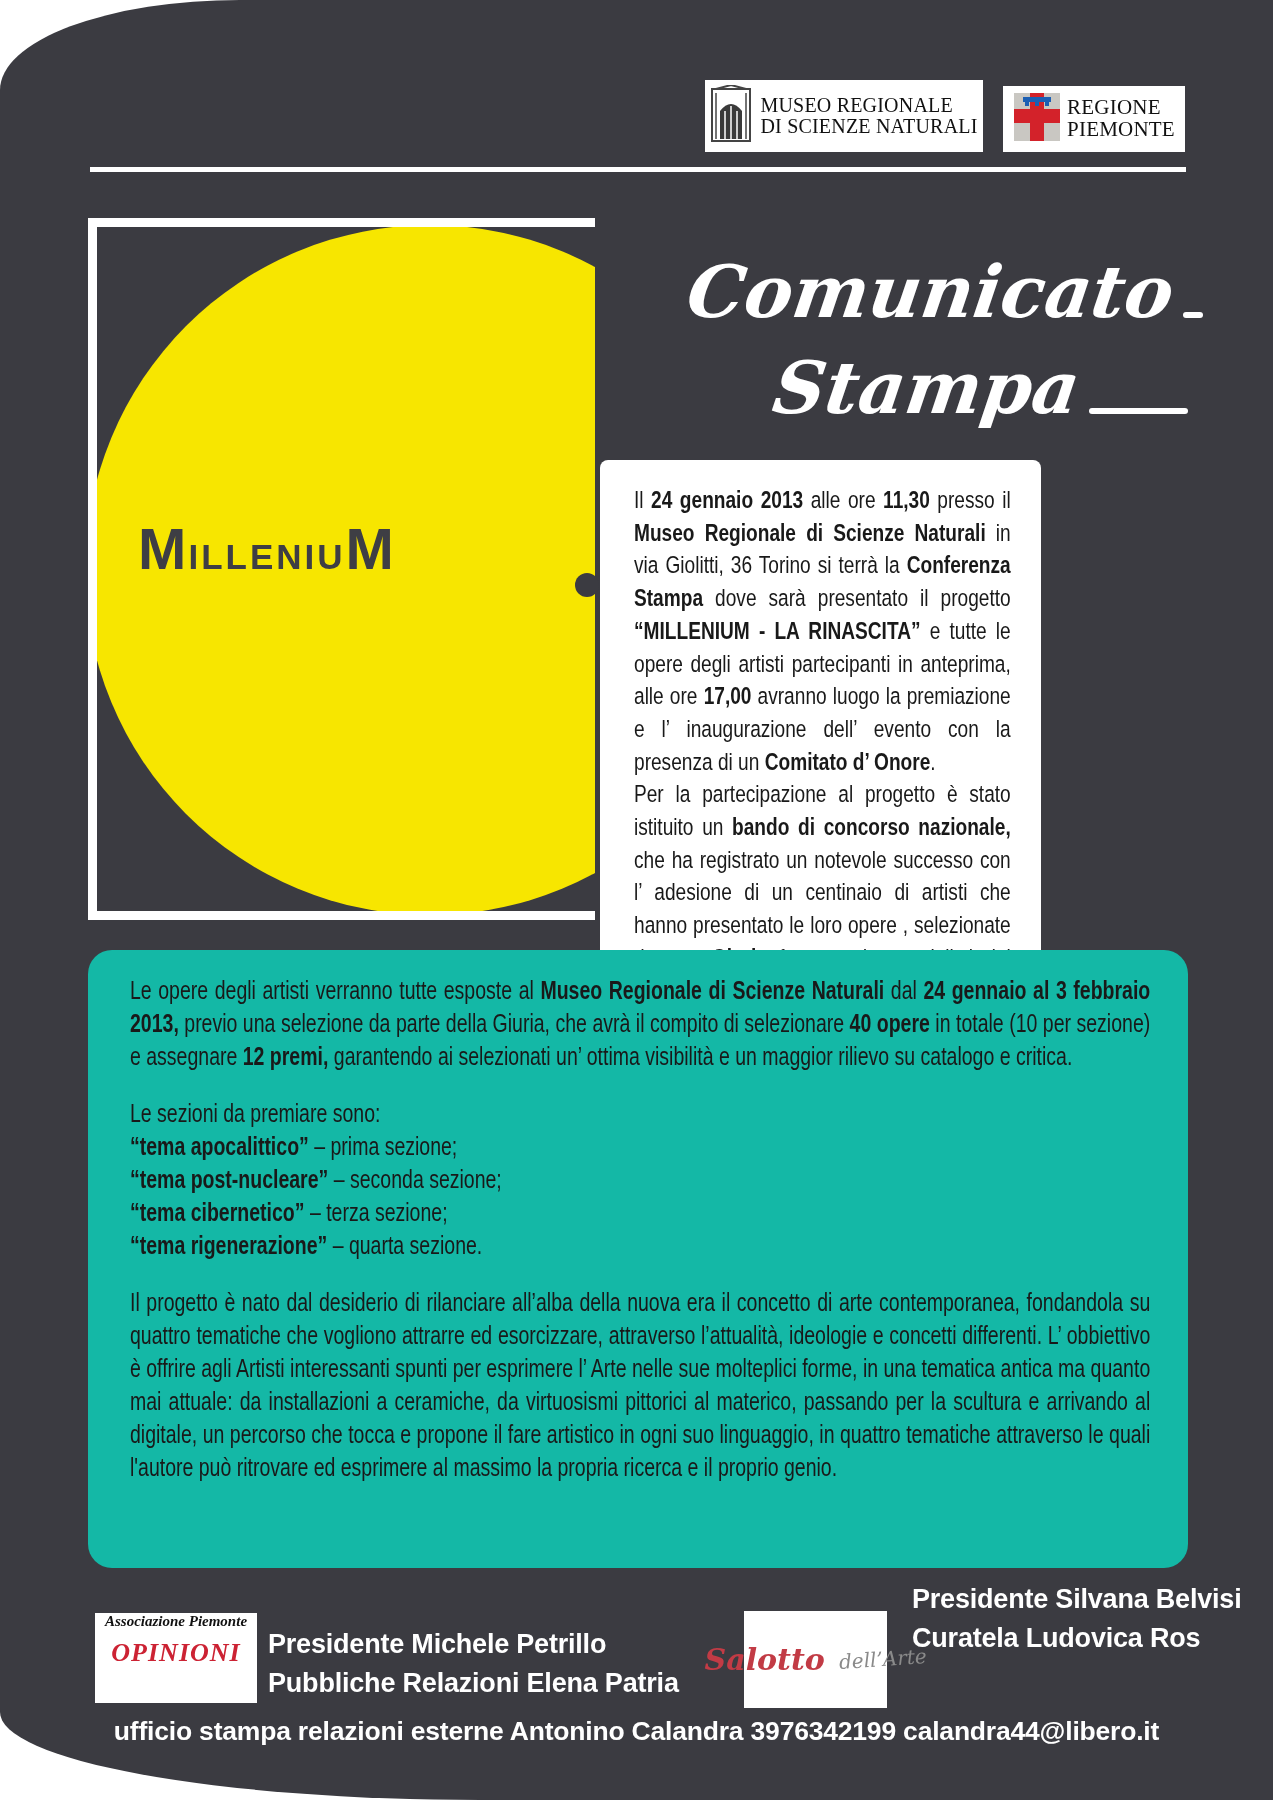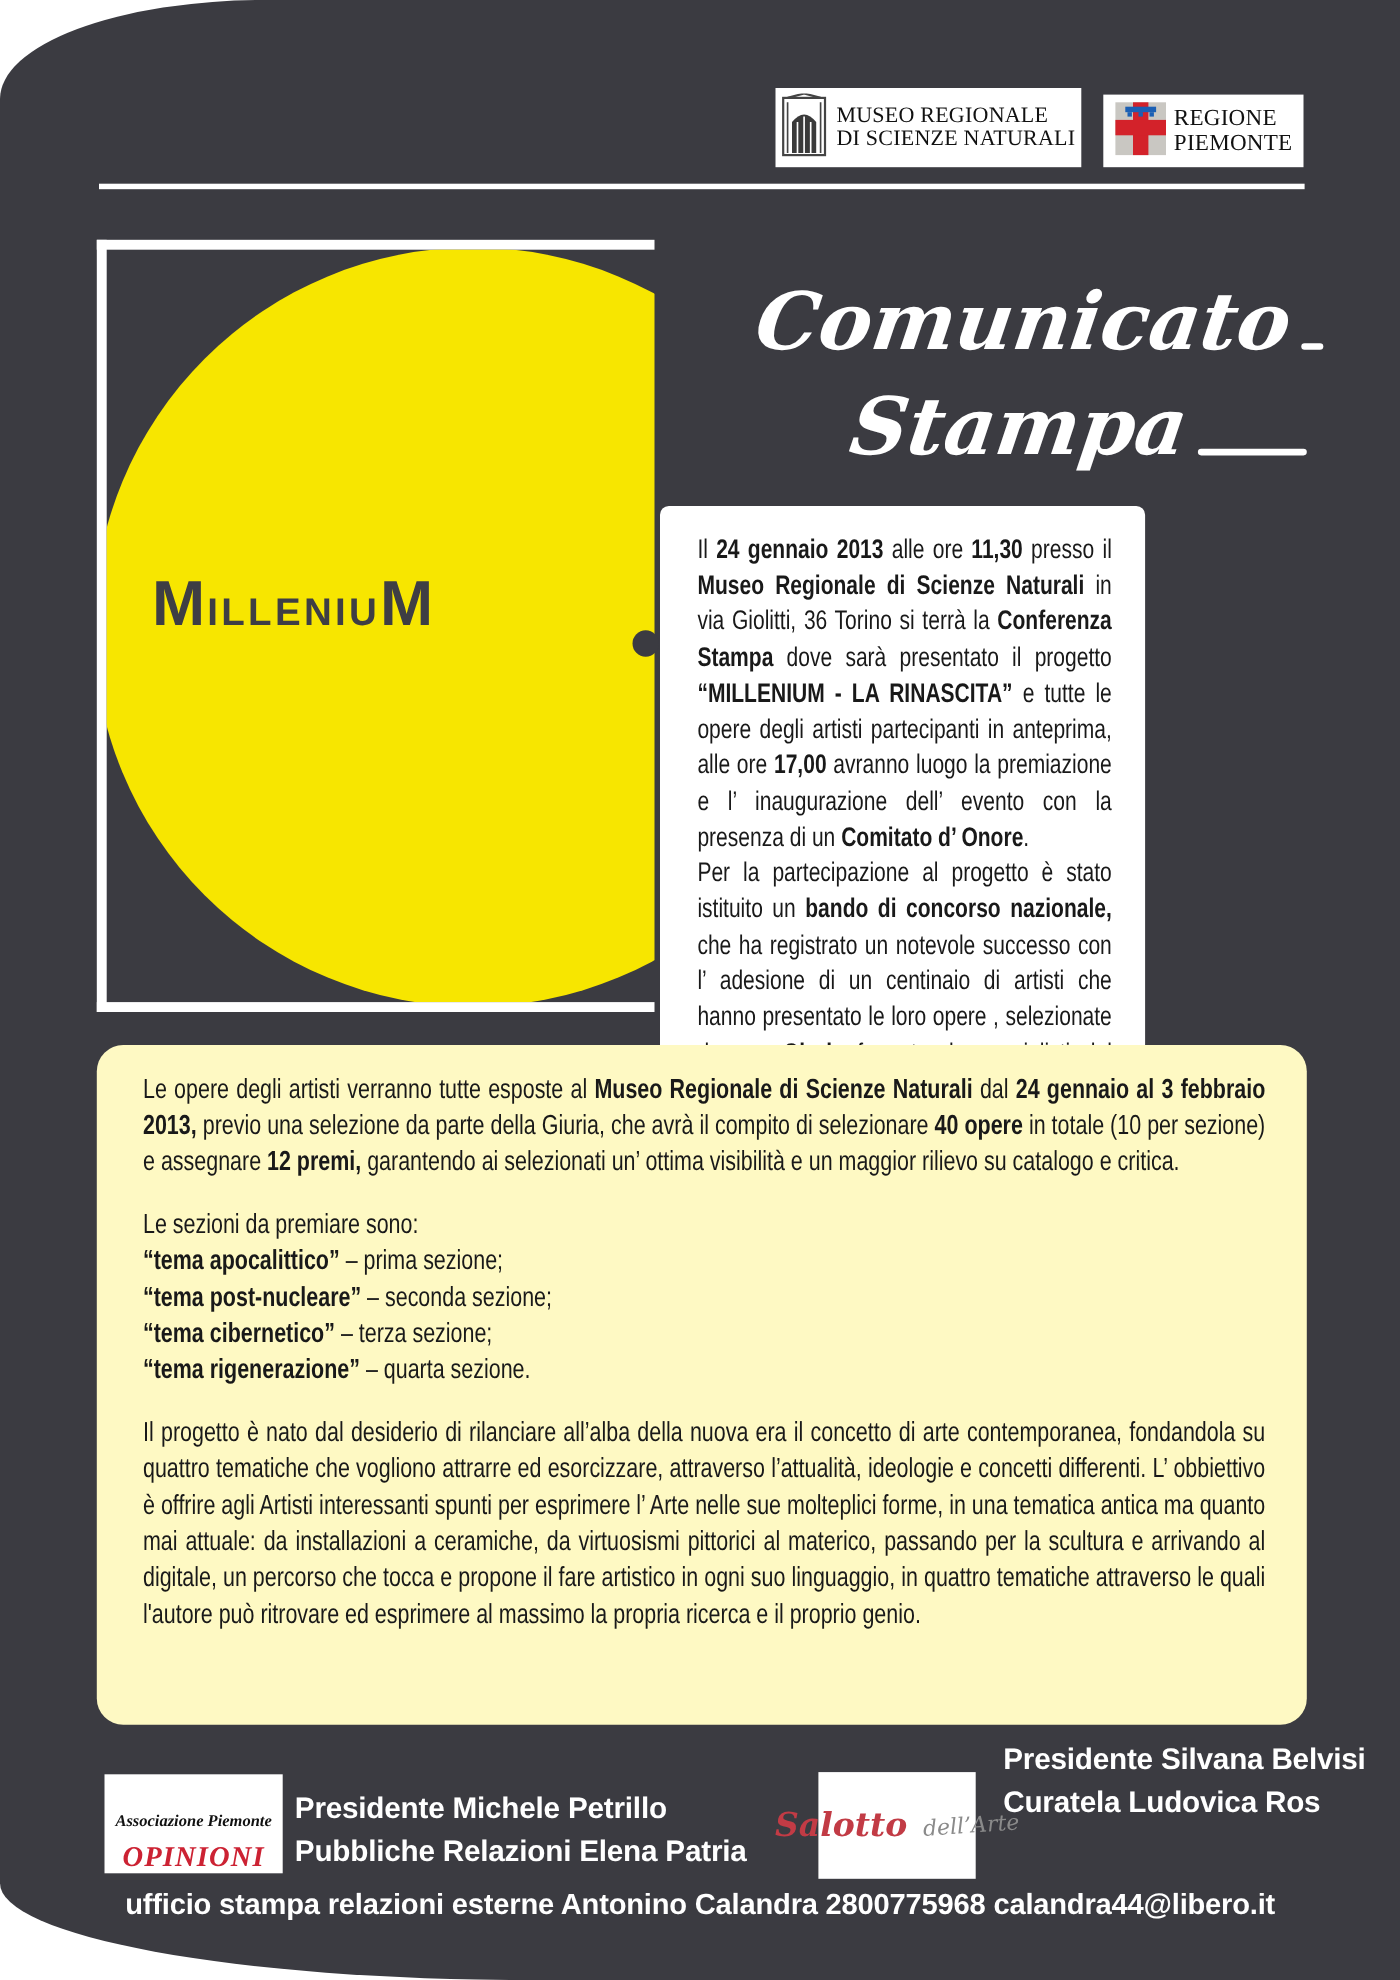--- a/index.html
+++ b/index.html
@@ -27,31 +27,31 @@
   
   .title-wrap{position:absolute;left:688px;top:232px;width:502px;color:#fff;}
   .title-line{display:flex;align-items:flex-end;height:96px;}
   .title-text{font-family:"DejaVu Serif", serif;font-style:italic;font-weight:700;font-size:72px;
               transform:skewX(-8deg);line-height:1;}
   .title-tail{flex:1;height:6px;background:#fff;margin:0 2px 10px 10px;border-radius:3px;min-width:20px;}
   .indent2{padding-left:86px;}
   
   .press-box{position:absolute;left:600px;top:460px;width:441px;height:500px;background:#fff;
              border-radius:8px 8px 0 0;padding:24px 0 0 34px;box-sizing:border-box;overflow:hidden;}
-  .info-box{position:absolute;left:88px;top:950px;width:1100px;height:618px;background:#fef9c3;
+  .info-box{position:absolute;left:88px;top:950px;width:1100px;height:618px;background:#14b8a6;
             border-radius:24px;padding:24px 0 0 42px;box-sizing:border-box;overflow:hidden;}
   .condensed{transform:scaleX(0.78);transform-origin:top left;color:#191919;text-align:justify;}
   .press-box .condensed{width:483px;font-size:24.5px;line-height:32.7px;}
   .info-box .condensed{width:1308px;font-size:25px;line-height:33px;}
   .condensed p{margin:0;}
   .gap-top{margin-top:24px !important;}
   .b{font-weight:700;}
   
   .opinioni-box{position:absolute;left:95px;top:1613px;width:162px;height:90px;background:#fff;
-                display:flex;flex-direction:column;align-items:center;justify-content:flex-end;}
+                display:flex;flex-direction:column;align-items:center;justify-content:flex-start;}
   .assoc{font-family:"Liberation Serif", serif;font-style:italic;font-weight:700;font-size:15px;color:#111;white-space:nowrap;}
   .opinioni{font-family:"Liberation Serif", serif;font-style:italic;font-weight:700;font-size:26px;
             color:#cc2233;letter-spacing:1px;margin-top:8px;}
   .credits{position:absolute;color:#fff;font-weight:700;font-size:27px;line-height:39px;letter-spacing:-0.2px;white-space:nowrap;}
   .credits-left{left:268px;top:1625px;}
   .credits-right{left:902px;top:1580px;margin-left:10px;}
   .salotto-box{position:absolute;left:744px;top:1611px;width:143px;height:97px;background:#fff;
                display:flex;flex-direction:row;align-items:center;justify-content:center;}
   .salotto-main{font-family:"DejaVu Serif", serif;font-style:italic;font-weight:700;font-size:30px;color:#c23b45;line-height:1;}
   .salotto-sub{font-family:"DejaVu Serif", serif;font-style:italic;font-size:20px;color:#8a8a8a;
@@ -158,15 +158,15 @@
     <div class="salotto-main">Salotto</div>
     <div class="salotto-sub">dell’Arte</div>
     <div class="salotto-scribble"></div>
   </div>
 
   <div class="credits credits-right">
     <div>Presidente Silvana Belvisi</div>
     <div>Curatela Ludovica Ros</div>
   </div>
 
-  <div class="contact">ufficio stampa relazioni esterne Antonino Calandra 2800775968 calandra44@libero.it</div>
+  <div class="contact">ufficio stampa relazioni esterne Antonino Calandra 3976342199 calandra44@libero.it</div>
 
 </div>
 
 </body></html>

